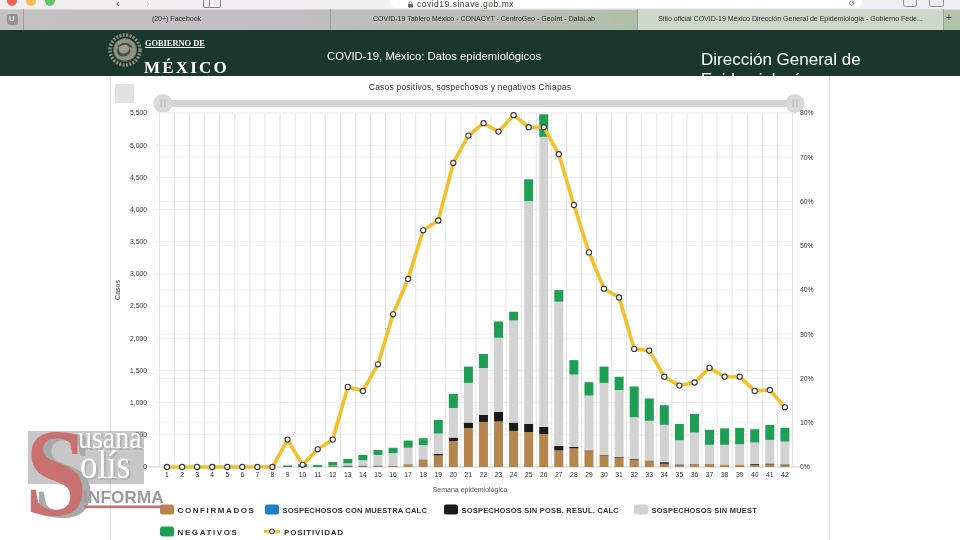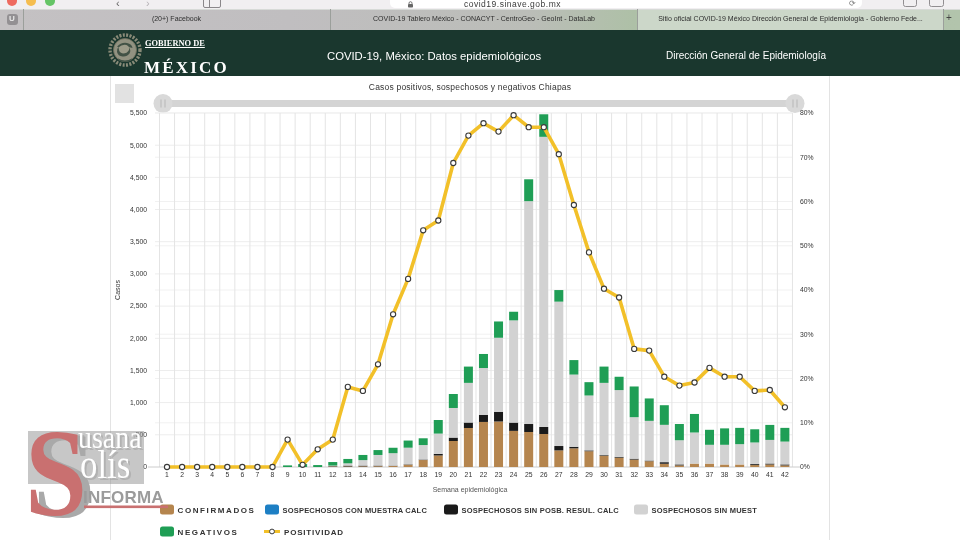--- a/index.html
+++ b/index.html
@@ -14,21 +14,21 @@
 <div class="abs" style="left:26px;top:-4px;width:10px;height:10px;border-radius:50%;background:#f5bd4f;"></div>
 <div class="abs" style="left:45px;top:-4px;width:10px;height:10px;border-radius:50%;background:#65c466;"></div>
 <div class="abs" style="left:116px;top:-3px;font-size:11px;color:#666;">‹</div>
 <div class="abs" style="left:146px;top:-3px;font-size:11px;color:#b5b2b5;">›</div>
 <div class="abs" style="left:203px;top:-3px;width:18px;height:11px;border:1.2px solid #8a878a;border-radius:2px;"></div>
 <div class="abs" style="left:209px;top:-3px;width:1.2px;height:11px;background:#8a878a;"></div>
 <svg class="abs" style="left:407px;top:1px;" width="7" height="7" viewBox="0 0 7 7">
     <rect x="1" y="3" width="5" height="3.6" rx="0.8" fill="#666"></rect>
     <path d="M2 3V2.2a1.5 1.5 0 0 1 3 0V3" fill="none" stroke="#666" stroke-width="0.9"></path>
   </svg>
-<div class="abs" style="left:417px;top:-1px;width:130px;font-size:8.5px;letter-spacing:0.5px;color:#3a3a3a;margin-left:47px;">covid19.sinave.gob.mx</div>
+<div class="abs" style="left:417px;top:-1px;width:130px;font-size:8.5px;letter-spacing:0.5px;color:#3a3a3a;">covid19.sinave.gob.mx</div>
 <div class="abs" style="left:849px;top:-1px;font-size:8px;color:#777;">⟳</div>
 <div class="abs" style="left:903px;top:-3px;width:14px;height:10px;border:1.2px solid #918e91;border-radius:2.5px;"></div>
 <div class="abs" style="left:929px;top:-3px;width:15px;height:10px;border:1.2px solid #918e91;border-radius:2.5px;"></div>
 
 <div class="abs" style="left:0;top:9px;width:960px;height:20.5px;background:linear-gradient(to right,#c4c1c3 0%,#c0bec0 30%,#bbbdb8 55%,#aec0a7 66%,#b2c4ac 100%);"></div>
 <div class="abs" style="left:637px;top:9px;width:306px;height:20.5px;background:#ccd7c9;"></div>
 <div class="abs" style="left:0;top:9px;width:960px;height:1px;background:#d7dad7;"></div>
 <div class="abs" style="left:23px;top:9px;width:1px;height:20.5px;background:#9b9f9b;"></div>
 <div class="abs" style="left:330px;top:9px;width:1px;height:20.5px;background:#9b9f9b;"></div>
 <div class="abs" style="left:637px;top:9px;width:1px;height:20.5px;background:#9b9f9b;"></div>
@@ -45,21 +45,21 @@
   <circle cx="19" cy="17" r="15" fill="none" stroke="#8f8f7c" stroke-width="3.4" stroke-dasharray="2,1.4" opacity="0.95"></circle>
   <circle cx="19" cy="17" r="11.5" fill="#979684" opacity="0.97"></circle>
   <circle cx="19" cy="17" r="11.5" fill="none" stroke="#6e6e5c" stroke-width="0.8"></circle>
   <path d="M11 14 Q15 9 21 10 Q26 11 26.5 15 L22.5 14 Q25.5 17 23.5 20.5 Q21 24 16.5 23.5 Q12 23 11 19 Q10.5 16 12.5 14 Z" fill="#2e4237" opacity="0.8"></path>
   <path d="M12.5 14.5 Q16 11 20.5 12 Q24 13.5 23 17 Q21 20.5 17 20.5 Q13.5 19.5 13 17 Z" fill="#9c9b89"></path>
   <path d="M12 25.5 Q19 29.5 26 25.5 L25.5 27.5 Q19 30.5 12.5 27.5 Z" fill="#425447"></path>
 </svg>
 <div class="abs" style="left:145px;top:38.5px;font-family:'Liberation Serif',serif;font-weight:bold;font-size:8.4px;color:#fff;letter-spacing:0px;text-decoration:underline;">GOBIERNO DE</div>
 <div class="abs" style="left:144px;top:58px;font-family:'Liberation Serif',serif;font-weight:bold;font-size:17px;color:#fff;letter-spacing:2.2px;">MÉXICO</div>
 <div class="abs" style="left:327px;top:49.5px;font-size:11.3px;color:#fff;text-align:right;">COVID-19, México: Datos epidemiológicos</div>
-<div class="abs" style="left:666px;top:49.5px;font-size:10px;color:#fff;">Dirección General de Epidemiología</div>
+<div class="abs" style="left:701px;top:49.5px;font-size:17px;color:#fff;">Dirección General de Epidemiología</div>
 
 <svg class="abs" style="left:0;top:0;" width="960" height="540" viewBox="0 0 960 540">
 <line x1="110.5" y1="76" x2="110.5" y2="540" stroke="#e3e3e3" stroke-width="1"></line>
 <line x1="829.5" y1="76" x2="829.5" y2="540" stroke="#e3e3e3" stroke-width="1"></line>
 <rect x="115" y="84" width="19" height="19" fill="#e2e2e2"></rect>
 <text x="470" y="90" font-size="8.5" fill="#333" text-anchor="middle" font-weight="500" letter-spacing="0.2">Casos positivos, sospechosos y negativos Chiapas</text>
 <rect x="166" y="100" width="626" height="7" fill="#d4d4d4"></rect>
 <circle cx="163" cy="103.5" r="9.5" fill="#d9d9d9"></circle>
 <line x1="161" y1="99.5" x2="161" y2="107.5" stroke="#bdbdbd" stroke-width="1.2"></line>
 <line x1="165" y1="99.5" x2="165" y2="107.5" stroke="#bdbdbd" stroke-width="1.2"></line>

